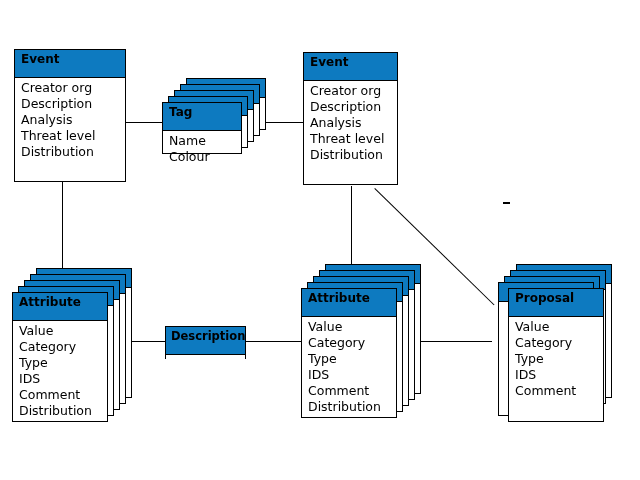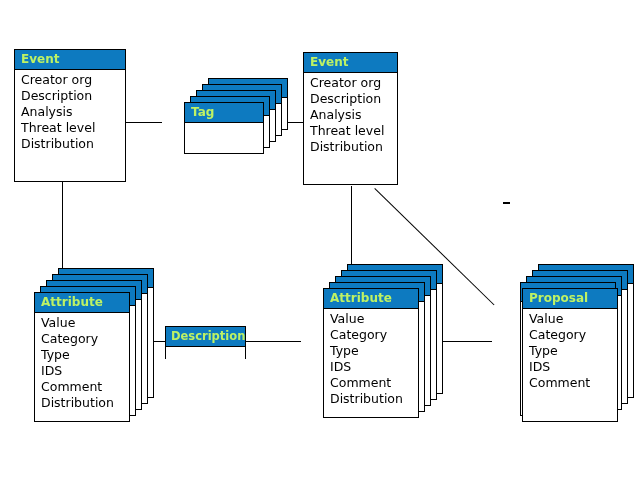--- a/index.html
+++ b/index.html
@@ -43,25 +43,25 @@
   .card {
     position: absolute;
     box-sizing: border-box;
     border: 1px solid #000000;
     background: #ffffff;
   }
   .card-hdr {
     box-sizing: border-box;
     background: #0d7ac0;
     border-bottom: 1px solid #000000;
-    color: #bef264;
+    color: #000000;
     font-weight: bold;
     font-size: 12px;
     line-height: 19px;
-    height: 20px;
+    height: 28px;
     padding-left: 6px;
     white-space: nowrap;
     overflow: hidden;
   }
   .card-body {
     box-sizing: border-box;
     padding: 2px 0 3px 6px;
   }
   .attr {
     font-size: 12.5px;
@@ -77,21 +77,21 @@
     background: #ffffff;
   }
   .layer-top {
     position: absolute;
     box-sizing: border-box;
     background: #0d7ac0;
     border: 1px solid #000000;
     border-bottom: 1px solid #000000;
     height: 20px;
   }
-  .stack-wrap { position: absolute; margin-left: 22px; }
+  .stack-wrap { position: absolute; }
 
   
   .corr-body {
     box-sizing: border-box;
     height: 12px;
     background: #ffffff;
   }
 </style>
 </head>
 <body>
@@ -139,20 +139,24 @@
     <div class="layer-top" style="left:18px; top:6px; width:80px; z-index:4;"></div>
 
     <div class="layer" style="left:12px; top:12px; width:80px; height:52px; z-index:5;"></div>
     <div class="layer-top" style="left:12px; top:12px; width:80px; z-index:6;"></div>
 
     <div class="layer" style="left:6px; top:18px; width:80px; height:52px; z-index:7;"></div>
     <div class="layer-top" style="left:6px; top:18px; width:80px; z-index:8;"></div>
 
     <div class="card" style="left:0px; top:24px; width:80px; height:52px; z-index:9;">
       <div class="card-hdr">Tag</div>
+      <div class="card-body">
+        <div class="attr">Name</div>
+        <div class="attr">Colour</div>
+      </div>
     </div>
   </div>
 
   <div class="uml" style="left:303px; top:52px; width:95px; height:133px;">
     <div class="card" style="left:0; top:0; width:95px; height:133px;">
       <div class="card-hdr">Event</div>
       <div class="card-body">
         <div class="attr">Creator org</div>
         <div class="attr">Description</div>
         <div class="attr">Analysis</div>
@@ -227,21 +231,21 @@
 
     <div class="layer" style="left:18px; top:6px; width:96px; height:134px; z-index:3;"></div>
     <div class="layer-top" style="left:18px; top:6px; width:96px; z-index:4;"></div>
 
     <div class="layer" style="left:12px; top:12px; width:96px; height:134px; z-index:5;"></div>
     <div class="layer-top" style="left:12px; top:12px; width:96px; z-index:6;"></div>
 
     <div class="layer" style="left:6px; top:18px; width:96px; height:134px; z-index:7;"></div>
     <div class="layer-top" style="left:6px; top:18px; width:96px; z-index:8;"></div>
 
-    <div class="card" style="left:8px; top:24px; width:96px; height:134px; z-index:9;">
+    <div class="card" style="left:16px; top:24px; width:96px; height:134px; z-index:9;">
       <div class="card-hdr">Proposal</div>
       <div class="card-body">
         <div class="attr">Value</div>
         <div class="attr">Category</div>
         <div class="attr">Type</div>
         <div class="attr">IDS</div>
         <div class="attr">Comment</div>
       </div>
     </div>
   </div>

